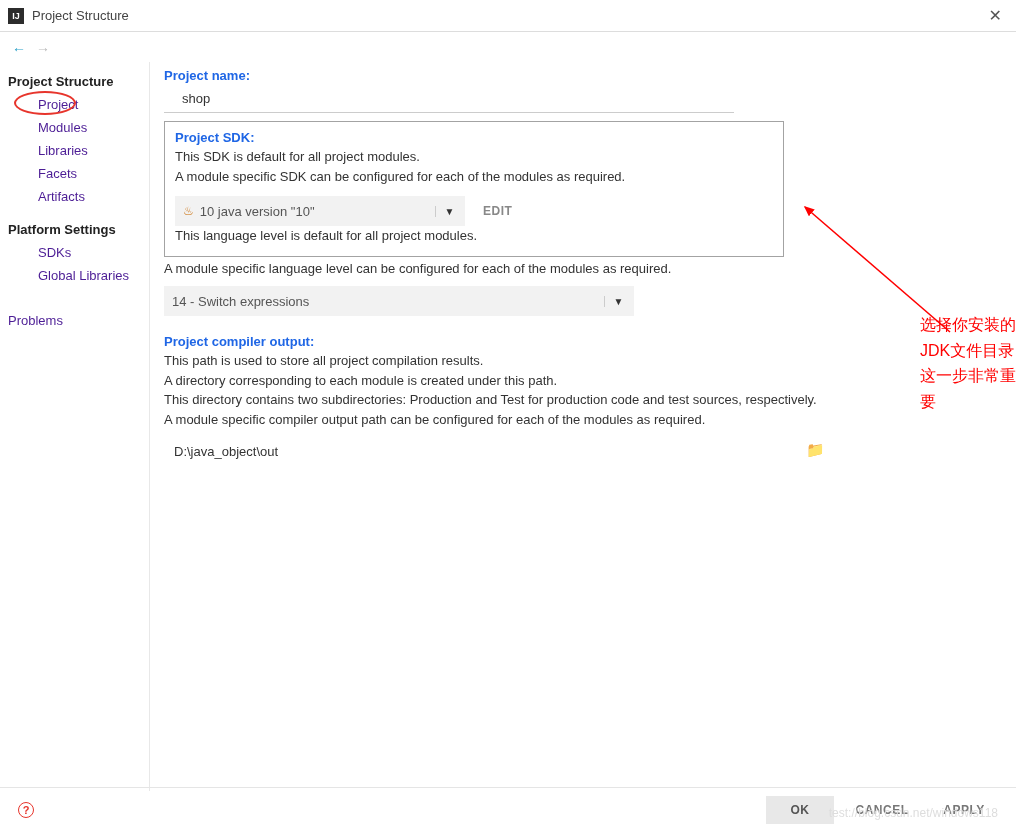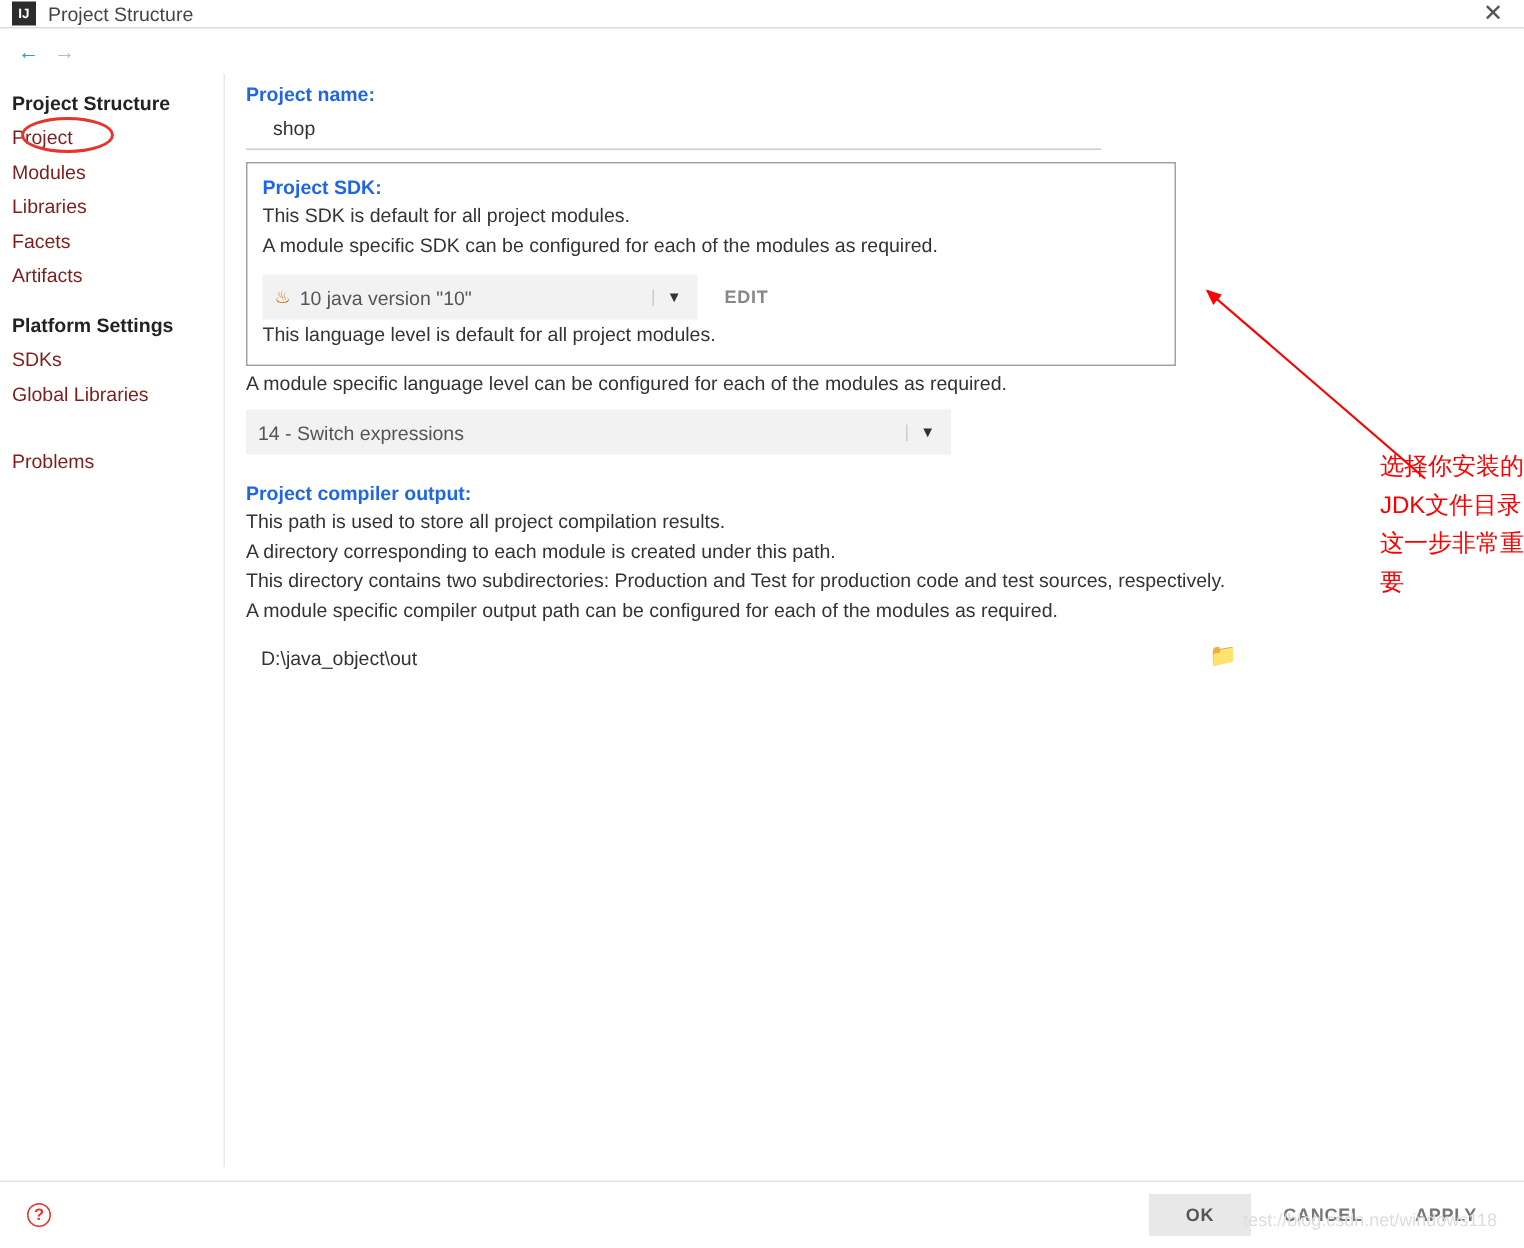--- a/index.html
+++ b/index.html
@@ -7,21 +7,21 @@
       font-family: "Segoe UI", "Microsoft YaHei", Tahoma, sans-serif;
       font-size: 13px;
       color: #333;
       background: #fff;
       width: 1016px;
       height: 832px;
       overflow: hidden;
       position: relative;
     }
     .titlebar {
-      height: 19px;
+      height: 32px;
       display: flex;
       align-items: center;
       padding: 0 8px;
       border-bottom: 1px solid #ddd;
     }
     .titlebar .app-icon {
       width: 16px; height: 16px;
       background: #2c2c2c;
       color: #fff;
       font-size: 9px;
@@ -55,23 +55,23 @@
       width: 150px;
       padding: 6px 0;
       border-right: 1px solid #e8e8e8;
     }
     .sidebar-heading {
       font-weight: bold;
       padding: 6px 8px 4px 8px;
       color: #222;
     }
     .sidebar-item {
-      padding: 4px 8px 4px 8px;
-      cursor: pointer;
-      color: #7f1d1d;
+      padding: 4px 8px 4px 38px;
+      cursor: pointer;
+      color: #4c1d95;
     }
     .sidebar-item.selected {
       position: relative;
     }
     .red-oval {
       position: absolute;
       left: 14px; top: -2px;
       width: 62px; height: 24px;
       border: 2px solid #e7352c;
       border-radius: 50%;

